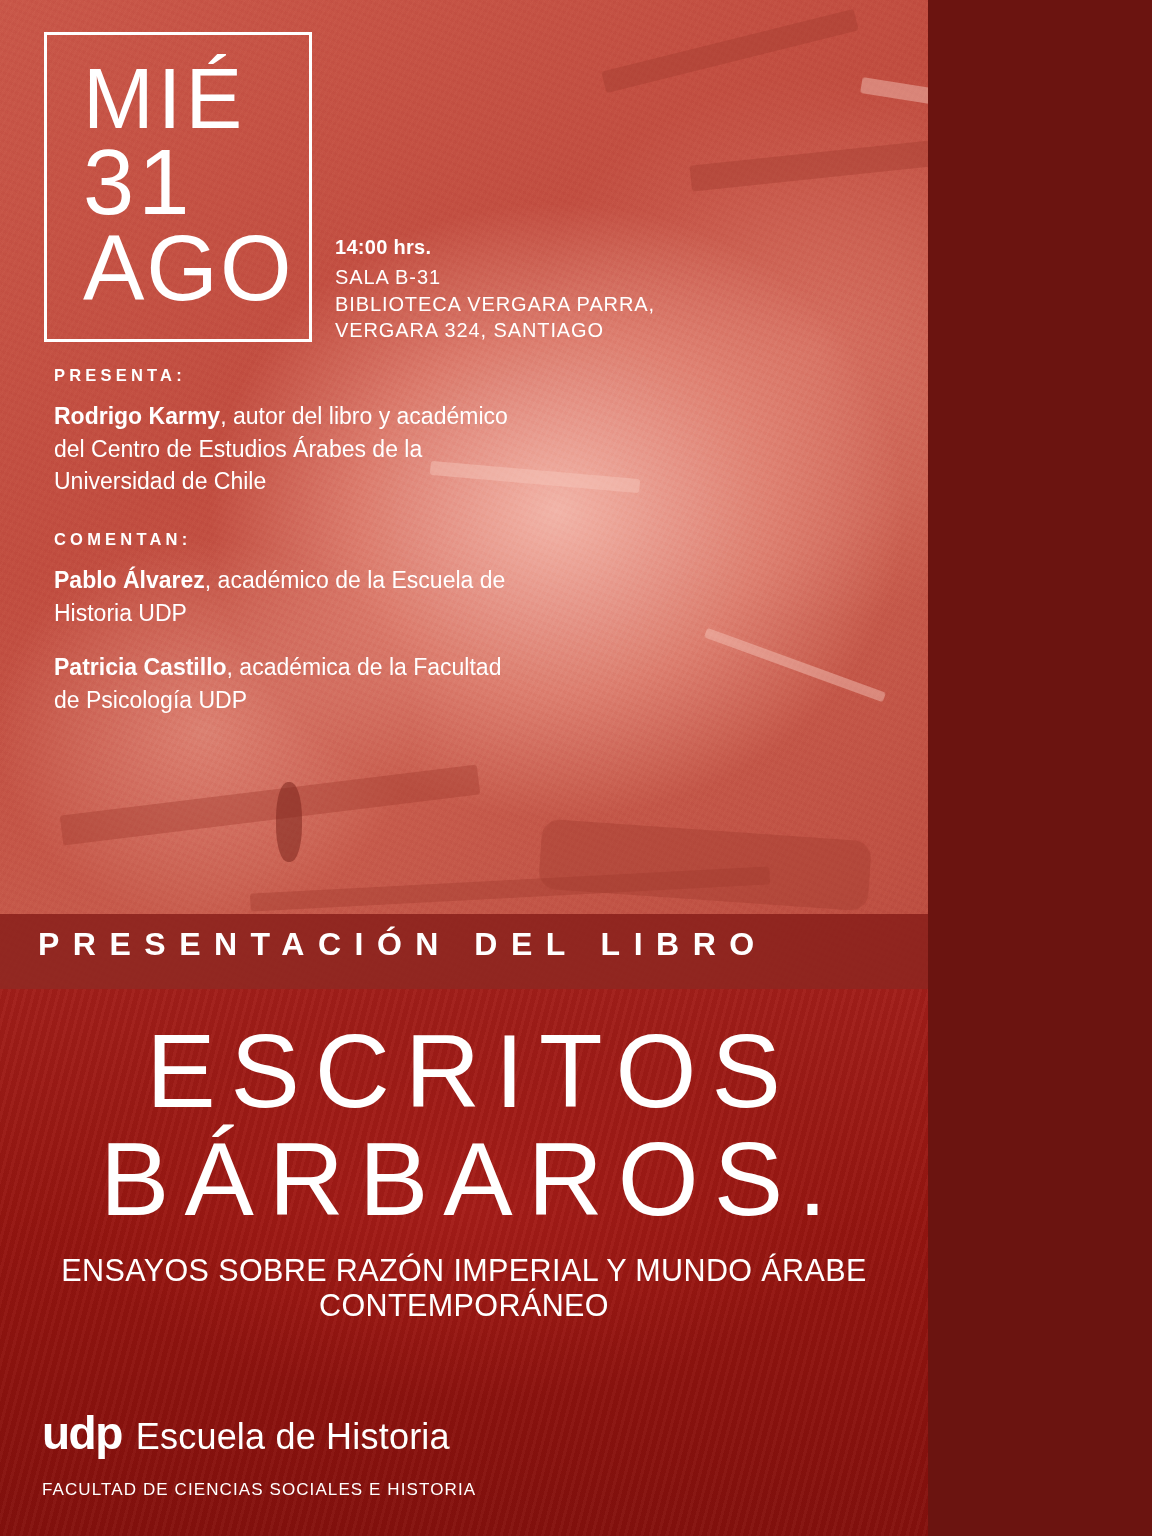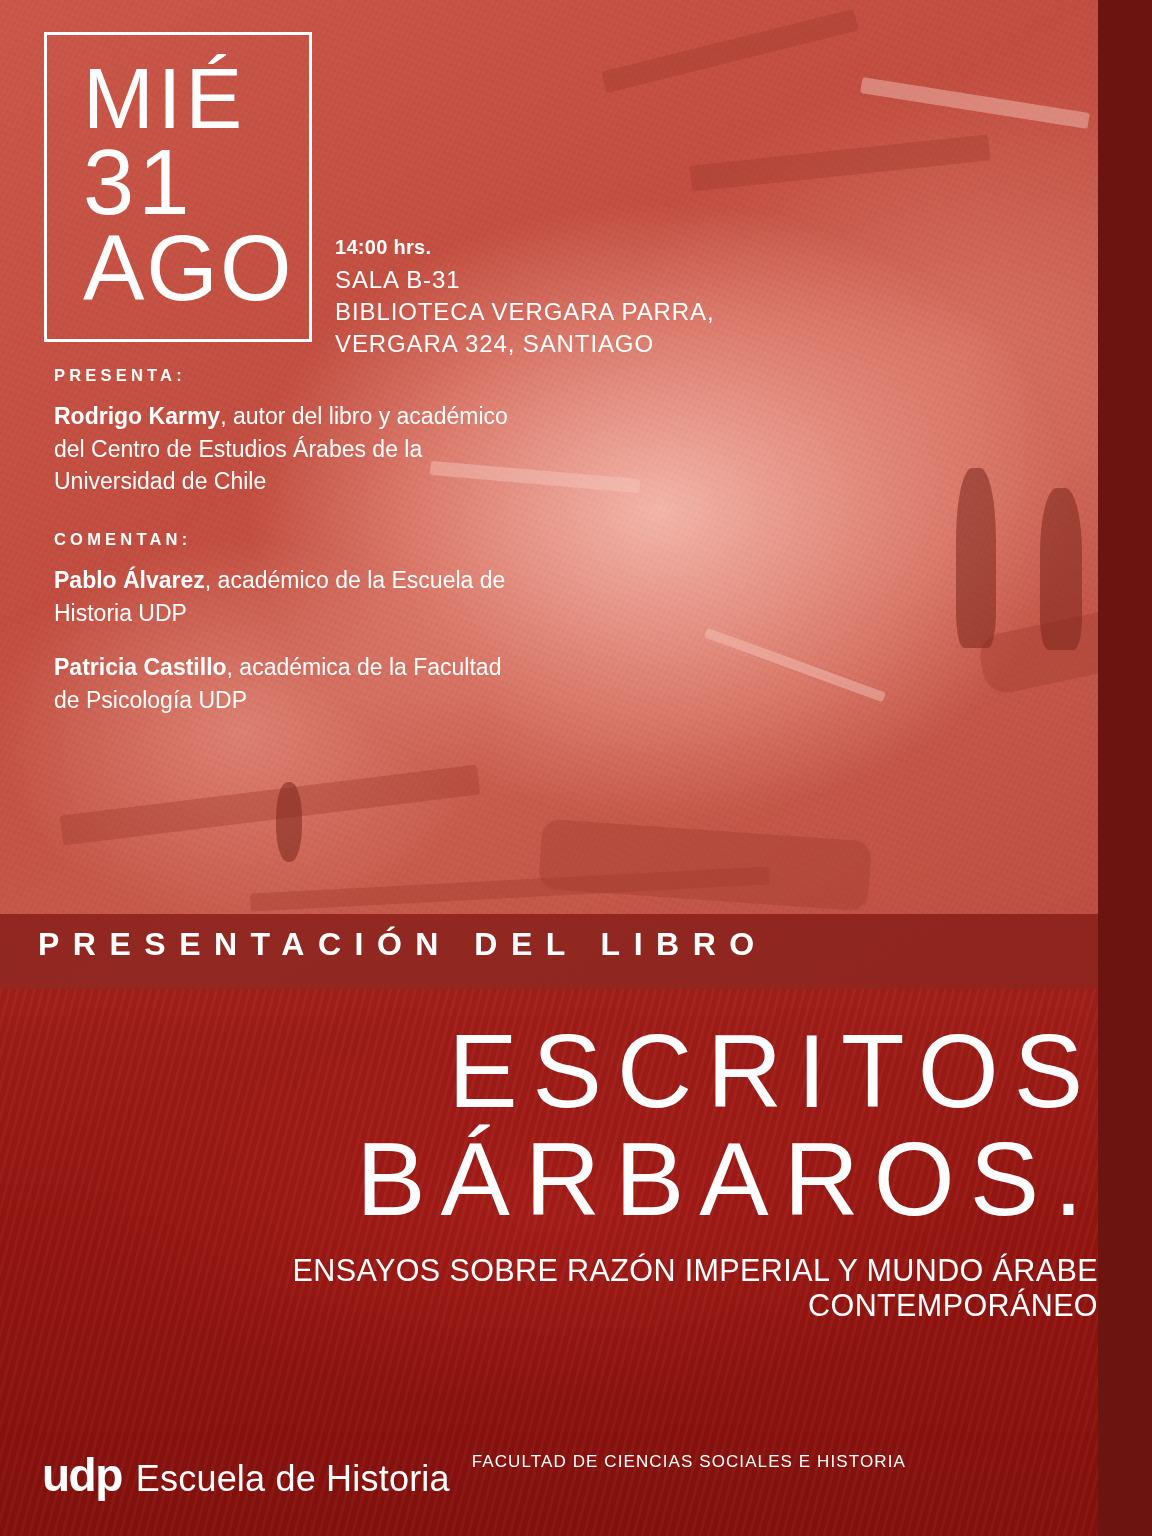--- a/index.html
+++ b/index.html
@@ -5,21 +5,21 @@
   html, body {
     margin: 0;
     padding: 0;
     background: #6b1410;
   }
   body {
     font-family: "Liberation Sans", sans-serif;
   }
   .poster {
     position: relative;
-    width: 1098px;
+    width: 928px;
     height: 1536px;
     overflow: hidden;
     background: #b8443a;
   }
 
   
   .photo {
     position: absolute;
     inset: 0 0 24.5% 0;
     background:
@@ -119,21 +119,21 @@
     top: 236px;
     color: #ffffff;
   }
   .venue .time {
     font-size: 20px;
     font-weight: bold;
     letter-spacing: .3px;
     margin-bottom: 5px;
   }
   .venue .line {
-    font-size: 24px;
+    font-size: 20px;
     letter-spacing: .9px;
     line-height: 1.33;
   }
 
   
   .credits {
     position: absolute;
     left: 54px;
     top: 366px;
     width: 470px;
@@ -153,21 +153,21 @@
   }
   .person b { font-weight: 700; margin-top: 22px; }
   .gap { height: 22px; }
   .gap-sm { height: 12px; }
 
   
   .title-wrap {
     position: absolute;
     left: 0; right: 0;
     top: 66.3%;
-    text-align: right;
+    text-align: center;
     color: #ffffff;
   }
   .t1 {
     font-size: 104px;
     font-weight: 300;
     letter-spacing: 15px;
     line-height: 1.02;
     padding-left: 14px;
   }
   .t2 {
@@ -184,21 +184,21 @@
     letter-spacing: .4px;
   }
 
   
   .footer {
     position: absolute;
     left: 42px;
     bottom: 36px;
     color: #ffffff;
     display: flex;
-    flex-direction: row;
+    flex-direction: column;
     gap: 22px;
     margin-top: 38px;
   }
   .brandrow {
     display: flex;
     align-items: baseline;
     gap: 14px;
   }
   .udp {
     font-size: 46px;

